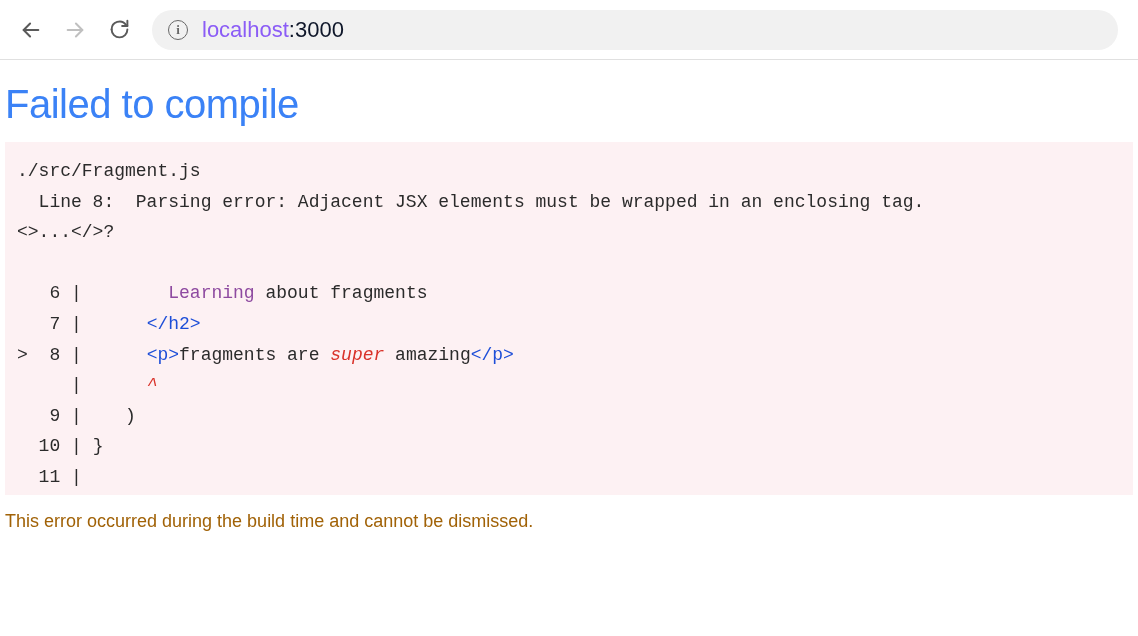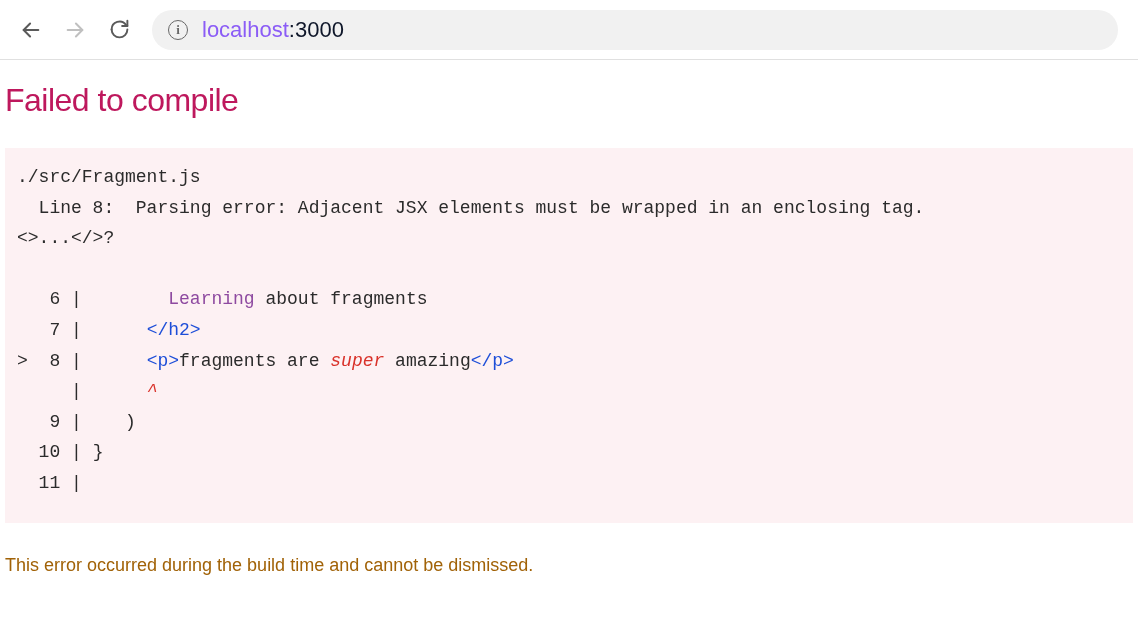--- a/index.html
+++ b/index.html
@@ -54,34 +54,34 @@
       justify-content: center;
       font-size: 13px;
       color: #686868;
       font-weight: 600;
       font-family: Georgia, serif;
     }
     .url-host { color: #8b5cf6; }
     .url-port { color: #0f172a; }
     .content { padding: 22px 5px 0 5px; }
     .error-title {
-      font-size: 32px;
+      font-size: 40px;
       font-weight: 400;
-      color: #be185d;
-      margin-bottom: 29px;
+      color: #3b82f6;
+      margin-bottom: 15px;
       letter-spacing: -0.5px;
     }
     .code-block {
       background: #fdf1f3;
-      padding: 14px 12px 24px 12px;
+      padding: 14px 12px 2px 12px;
       font-family: "SFMono-Regular", Consolas, "Liberation Mono", Menlo, Courier, monospace;
       font-size: 18px;
       line-height: 1.7;
       color: #2b2b2b;
-      margin-bottom: 32px;
+      margin-bottom: 16px;
       white-space: pre;
       overflow: hidden;
     }
     .code-line { display: block; }
     .tok-keyword { color: #8e4aa0; }
     .tok-tag { color: #1d4ed8; }
     .tok-err { color: #d9322a; font-style: italic; }
     .footer-text {
       font-size: 18px;
       color: #a16207;

